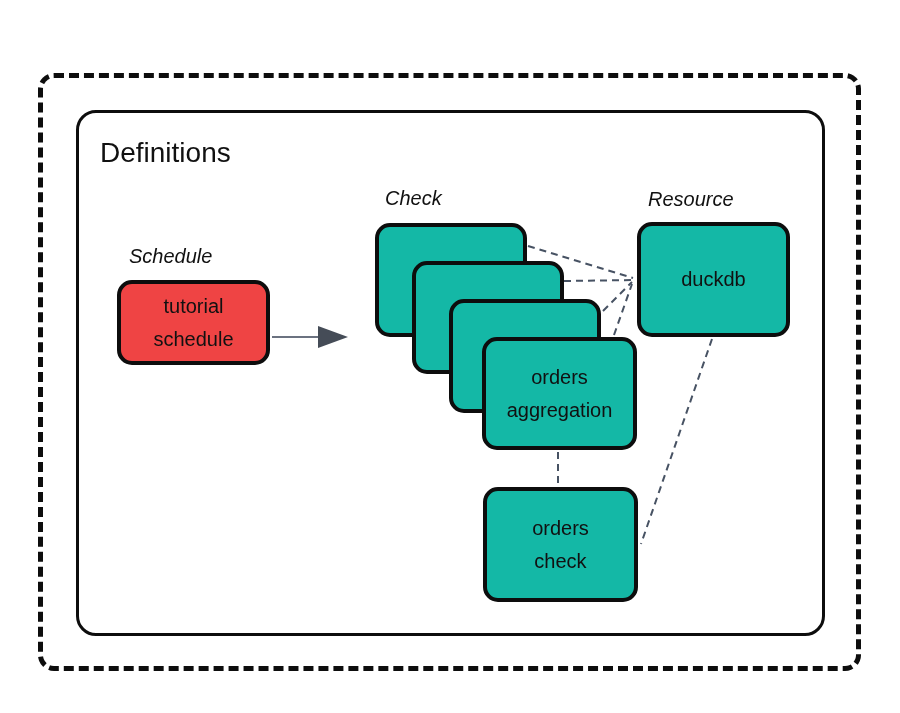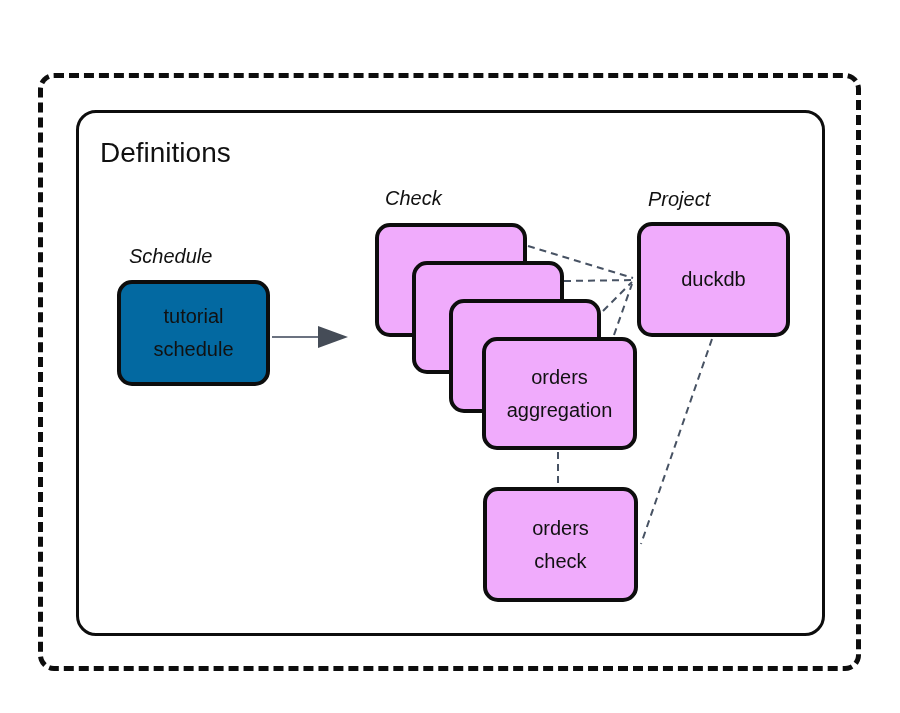--- a/index.html
+++ b/index.html
@@ -49,34 +49,34 @@
     font-weight: 500;
     white-space: pre-line;
   }
   .label-schedule   { left: 129px; top: 245px; }
   .label-assets     { left: 385px; top: 187px; }
   .label-resource   { left: 648px; top: 188px; }
   .label-asset-check{ left: 402px; top: 462px; line-height: 37px; }
   .node {
     position: absolute;
     box-sizing: border-box;
-    background: #f0abfc;
+    background: #14b8a6;
     border: 4px solid #0d0d0d;
     border-radius: 15px;
     display: flex;
     align-items: center;
     justify-content: center;
     text-align: center;
     font-size: 20px;
     line-height: 33px;
     white-space: pre-line;
   }
   .node-schedule {
-    left: 117px; top: 280px; width: 153px; height: 106px;
-    background: #0369a1;
+    left: 117px; top: 280px; width: 153px; height: 85px;
+    background: #ef4444;
   }
   .asset-box-1 { left: 375px; top: 223px; width: 152px; height: 114px; }
   .asset-box-2 { left: 412px; top: 261px; width: 152px; height: 113px; }
   .asset-box-3 { left: 449px; top: 299px; width: 152px; height: 114px; }
   .asset-box-4 { left: 482px; top: 337px; width: 155px; height: 113px; }
   .node-duckdb { left: 637px; top: 222px; width: 153px; height: 115px; }
   .node-orders-check { left: 483px; top: 487px; width: 155px; height: 115px; }
   .connector-layer {
     position: absolute;
     left: 0; top: 0;
@@ -99,21 +99,21 @@
   <div class="node node-schedule">tutorial
 schedule</div>
 
   <div class="group-label label-assets">Check</div>
   <div class="node asset-box-1"></div>
   <div class="node asset-box-2"></div>
   <div class="node asset-box-3"></div>
   <div class="node asset-box-4">orders
 aggregation</div>
 
-  <div class="group-label label-resource">Project</div>
+  <div class="group-label label-resource">Resource</div>
   <div class="node node-duckdb">duckdb</div>
 
   <div class="node node-orders-check">orders
 check</div>
 
   <svg class="connector-layer" width="900" height="713" viewBox="0 0 900 713" xmlns="http://www.w3.org/2000/svg">
 
     <line x1="272" y1="337" x2="318" y2="337" stroke="#6b7280" stroke-width="2"></line>
     <polygon points="318,326 318,348 348,337" fill="#454c57"></polygon>
 

